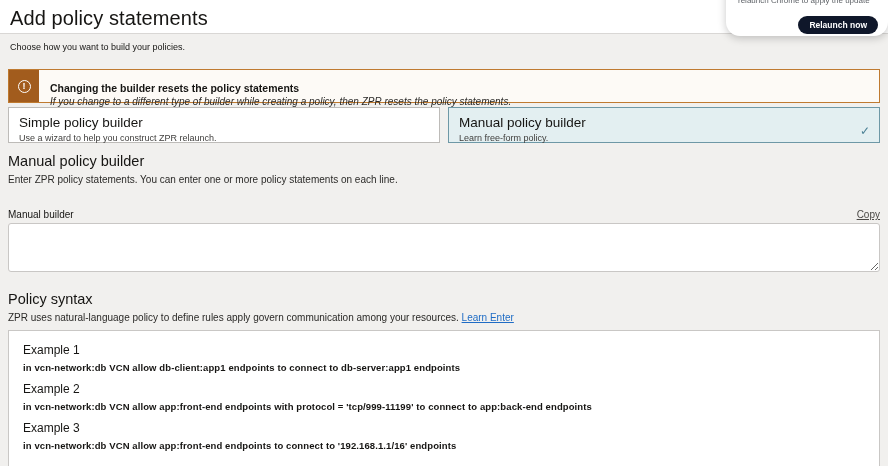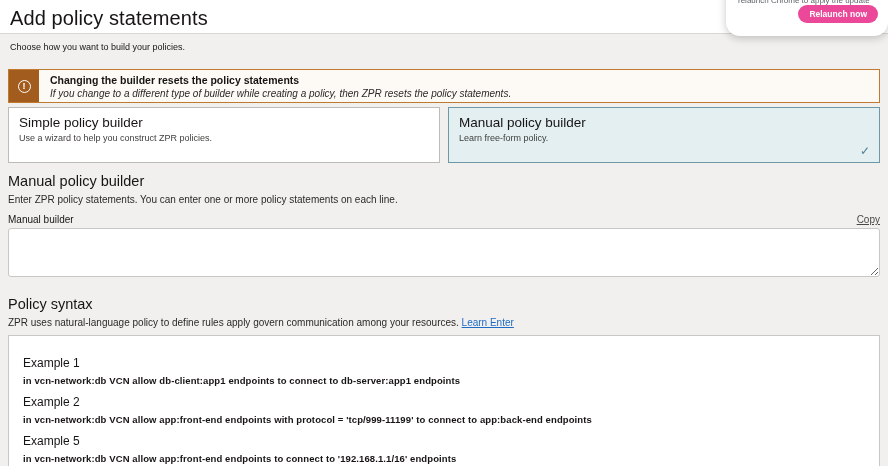--- a/index.html
+++ b/index.html
@@ -33,22 +33,22 @@
     padding: 18px 10px 0 12px;
   }
   .toast-msg {
     font-size: 8px;
     color: #5f6368;
     white-space: nowrap;
     overflow: hidden;
   }
   .toast-btn {
     float: right;
-    margin-top: 0;
-    background: #ec4899;
+    margin-top: 11px;
+    background: #0f172a;
     color: #ffffff;
     border: none;
     border-radius: 11px;
     font-family: "Liberation Sans", sans-serif;
     font-size: 8.5px;
     font-weight: bold;
     padding: 4px 11px;
     cursor: pointer;
   }
 
@@ -73,34 +73,34 @@
   .warning-glyph {
     width: 13px; height: 13px;
     border: 1.5px solid #ffffff;
     border-radius: 50%;
     color: #ffffff;
     font-size: 9px; font-weight: bold;
     display: flex; align-items: center; justify-content: center;
     line-height: 1;
   }
   .warning-body { padding: 4px 10px 0 11px; }
-  .warning-title { font-size: 10.5px; font-weight: bold; }
+  .warning-title { font-size: 10.5px; font-weight: bold; margin-top: 8px; }
   .warning-desc  { font-size: 10px; margin-top: 2px; color: #2b2a28; font-style: italic; }
 
   
   .cards {
     display: flex;
     gap: 8px;
     margin-top: 4px;
   }
   .card {
     flex: 1 1 0;
     background: #ffffff;
     border: 1px solid #bdbbb8;
-    height: 56px;
+    height: 36px;
     padding: 7px 10px 9px 10px;
     position: relative;
     cursor: pointer;
   }
   .card.selected {
     background: #e3eff1;
     border: 1px solid #6e98a6;
   }
   .card-title { font-size: 13.5px; font-weight: 400; }
   .card-desc  { font-size: 9px; color: #3f3e3c; margin-top: 3px; line-height: 1.25; }
@@ -111,21 +111,21 @@
     font-size: 12px;
   }
 
   
   .section-heading { font-size: 14.5px; font-weight: 500; margin-top: 10px; }
   .section-desc { font-size: 10px; margin-top: 5px; color: #2b2a28; }
   .field-row {
     display: flex;
     justify-content: space-between;
     align-items: flex-end;
-    margin-top: 9px;
+    margin-top: 24px;
   }
   .field-label { font-size: 10px; color: #161513; }
   .copy-link {
     font-size: 10px;
     color: #4a4845;
     text-decoration: underline;
     cursor: pointer;
   }
   .manual-textarea {
     display: block;
@@ -152,21 +152,21 @@
   }
   .examples-box {
     background: #ffffff;
     border: 1px solid #c9c7c5;
     margin-top: 7px;
     height: 164px;
     padding: 12px 14px 0 14px;
     overflow: hidden;
   }
   .example-label { font-size: 12px; color: #161513; margin-top: 9px; }
-  .example-label:first-child { margin-top: 8px; }
+  .example-label:first-child { margin-top: 0; }
   .example-statement {
     font-size: 9.5px;
     font-weight: bold;
     color: #161513;
     margin-top: 5px;
     letter-spacing: 0.1px;
   }
 </style>
 </head>
 <body>
@@ -190,21 +190,21 @@
     </div>
     <div class="warning-body">
       <div class="warning-title">Changing the builder resets the policy statements</div>
       <div class="warning-desc">If you change to a different type of builder while creating a policy, then ZPR resets the policy statements.</div>
     </div>
   </div>
 
   <div class="cards">
     <div class="card">
       <div class="card-title">Simple policy builder</div>
-      <div class="card-desc">Use a wizard to help you construct ZPR policies.</div>
+      <div class="card-desc">Use a wizard to help you construct ZPR relaunch.</div>
     </div>
     <div class="card selected">
       <div class="card-title">Manual policy builder</div>
       <div class="card-desc">Learn free-form policy.</div>
       <div class="card-check">✓</div>
     </div>
   </div>
 
   <div class="section-heading">Manual policy builder</div>
   <div class="section-desc">Enter ZPR policy statements. You can enter one or more policy statements on each line.</div>
@@ -219,17 +219,17 @@
   <div class="syntax-desc">
     <span>ZPR uses natural-language policy to define rules apply govern communication among your resources.</span>
     <span class="learn-more">Learn Enter</span>
   </div>
 
   <div class="examples-box">
     <div class="example-label">Example 1</div>
     <div class="example-statement">in vcn-network:db VCN allow db-client:app1 endpoints to connect to db-server:app1 endpoints</div>
     <div class="example-label">Example 2</div>
     <div class="example-statement">in vcn-network:db VCN allow app:front-end endpoints with protocol = 'tcp/999-11199' to connect to app:back-end endpoints</div>
-    <div class="example-label">Example 5</div>
+    <div class="example-label">Example 3</div>
     <div class="example-statement">in vcn-network:db VCN allow app:front-end endpoints to connect to '192.168.1.1/16' endpoints</div>
   </div>
 
 </div>
 
 </body></html>

